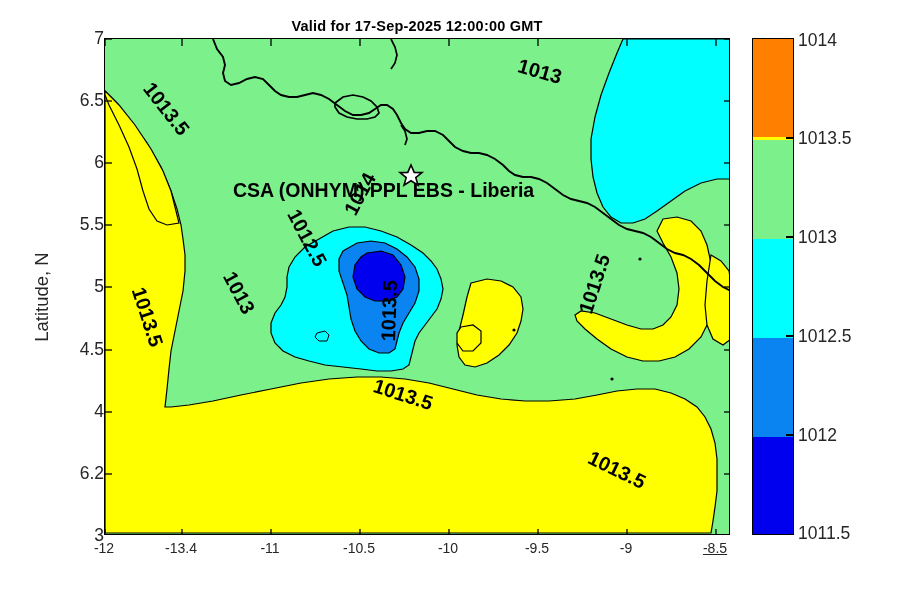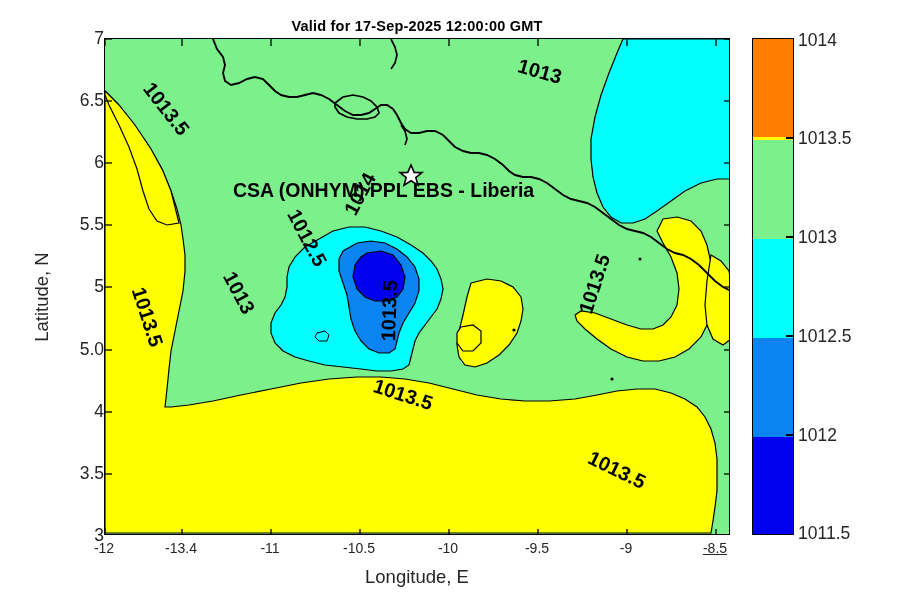--- a/index.html
+++ b/index.html
@@ -184,35 +184,34 @@
         </g>
       </g>
     </svg>
   </div>
 
   <div class="ytick" style="top:38px;">7</div>
   <div class="ytick" style="top:100px;">6.5</div>
   <div class="ytick" style="top:162px;">6</div>
   <div class="ytick" style="top:224px;">5.5</div>
   <div class="ytick" style="top:286px;">5</div>
-  <div class="ytick" style="top:349px;">5.0</div>
+  <div class="ytick" style="top:349px;">4.5</div>
   <div class="ytick" style="top:411px;">4</div>
-  <div class="ytick" style="top:473px;">3.5</div>
+  <div class="ytick" style="top:473px;">6.2</div>
   <div class="ytick" style="top:535px;">3</div>
 
   <div class="xtick" style="left:104px;">-12</div>
   <div class="xtick" style="left:181px;">-13.4</div>
   <div class="xtick" style="left:270px;">-11</div>
   <div class="xtick" style="left:359px;text-align:center;">-10.5</div>
   <div class="xtick" style="left:448px;">-10</div>
   <div class="xtick" style="left:537px;">-9.5</div>
   <div class="xtick" style="left:626px;">-9</div>
   <div class="xtick" style="left:715px;text-decoration:underline;">-8.5</div>
 
-  <div class="xlabel">Longitude, E</div>
   <div class="ylabel">Latitude, N</div>
 
   <div class="cbar">
     <div class="cband" style="top:0px;height:99.4px;background:#ff7f00;"></div>
     <div class="cband" style="top:99.4px;height:99.4px;background:#ffff00;"></div>
     <div class="cband" style="top:198.8px;height:99.4px;background:#7cf08a;"></div>
     <div class="cband" style="top:298.2px;height:99.4px;background:#00ffff;"></div>
     <div class="cband" style="top:397.6px;height:99.4px;background:#0a84f0;"></div>
     <div class="cband" style="top:497px;height:0px;background:#0000ee;"></div>
   </div>

